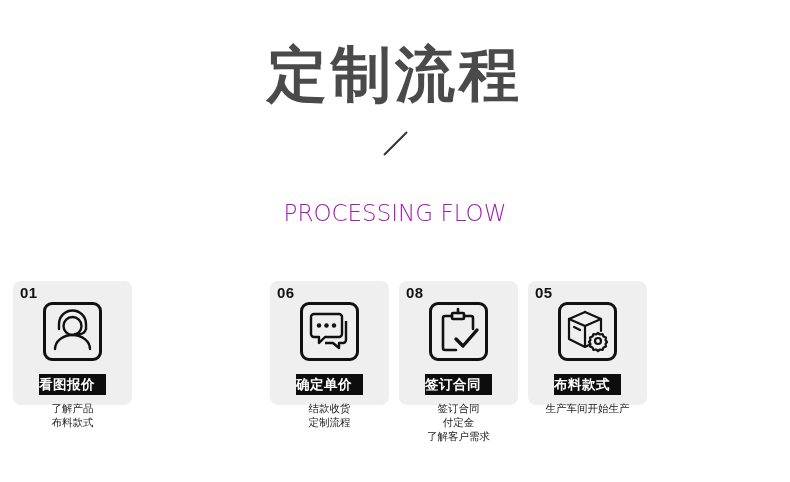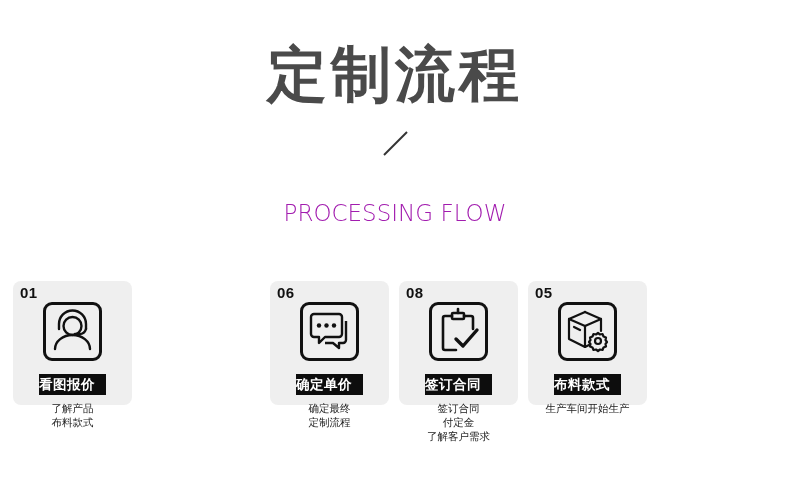--- a/index.html
+++ b/index.html
@@ -82,21 +82,21 @@
       <svg viewBox="0 0 53 53" fill="none" stroke="#111" stroke-width="2.4" stroke-linejoin="round">
         <path d="M11 9 H36 A3 3 0 0 1 39 12 V29 A3 3 0 0 1 36 32 H22 L16 38 V32 H11 A3 3 0 0 1 8 29 V12 A3 3 0 0 1 11 9 Z"></path>
         <path d="M43 16 V35 A3 3 0 0 1 40 38 H36 V43 L30 38 H22"></path>
         <circle cx="16" cy="20.5" r="2.2" fill="#111" stroke="none"></circle>
         <circle cx="23.5" cy="20.5" r="2.2" fill="#111" stroke="none"></circle>
         <circle cx="31" cy="20.5" r="2.2" fill="#111" stroke="none"></circle>
       </svg>
     </div>
     <div class="label">确定单价</div>
     <div class="desc">
-      <div>确定最终</div>
+      <div>结款收货</div>
       <div>定制流程</div>
     </div>
   </div>
 
   <div class="card" style="left:386px;">
     <div class="num">08</div>
     <div class="icon-box">
       <svg viewBox="0 0 53 53" fill="none" stroke="#111" stroke-width="2.6" stroke-linejoin="round" stroke-linecap="round">
         <path d="M20 11 H13 A2 2 0 0 0 11 13 V43 A2 2 0 0 0 13 45 H24"></path>
         <path d="M32 11 H39 A2 2 0 0 1 41 13 V24"></path>

